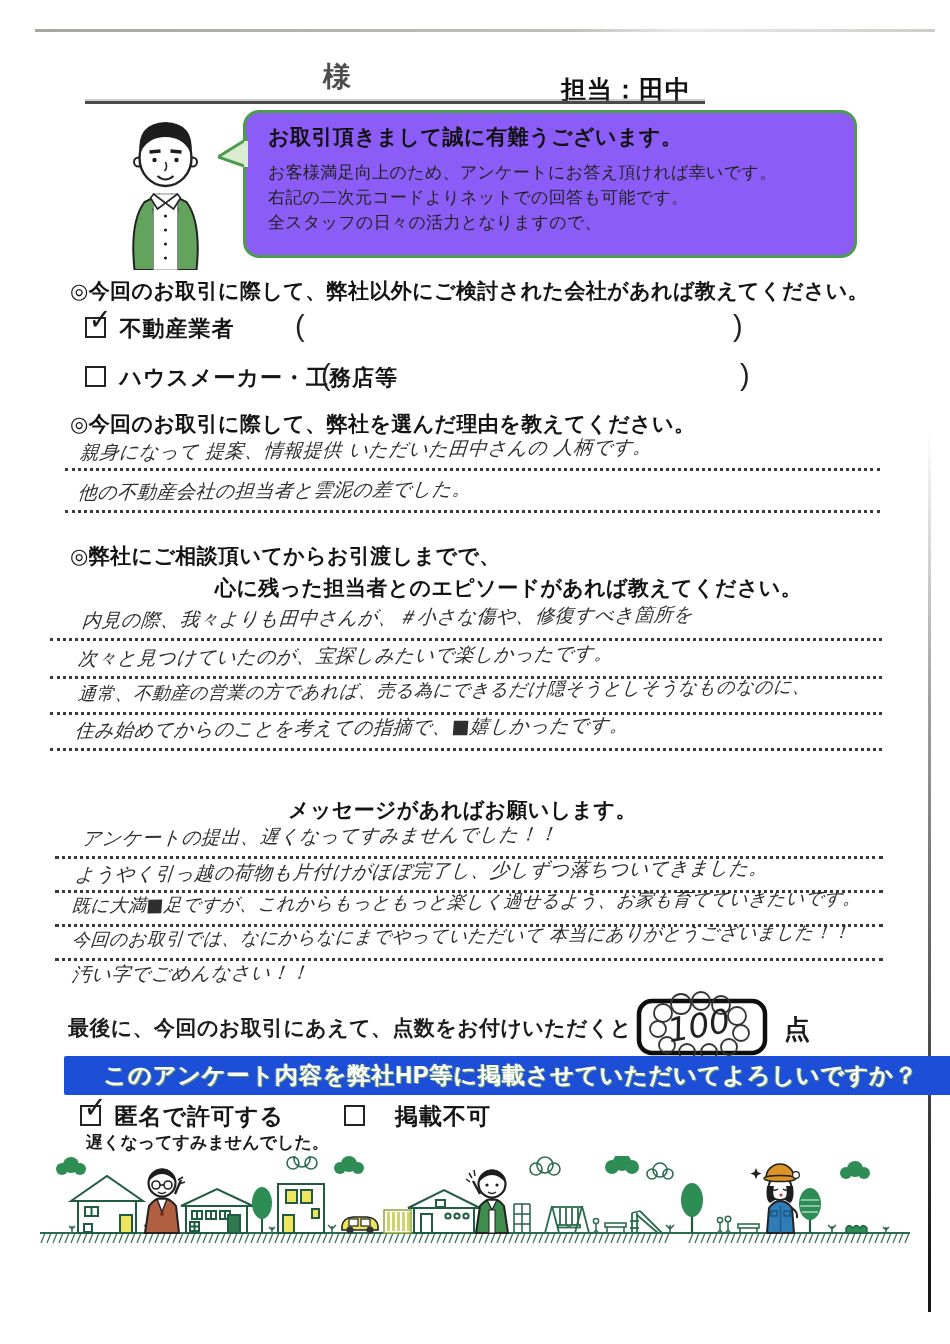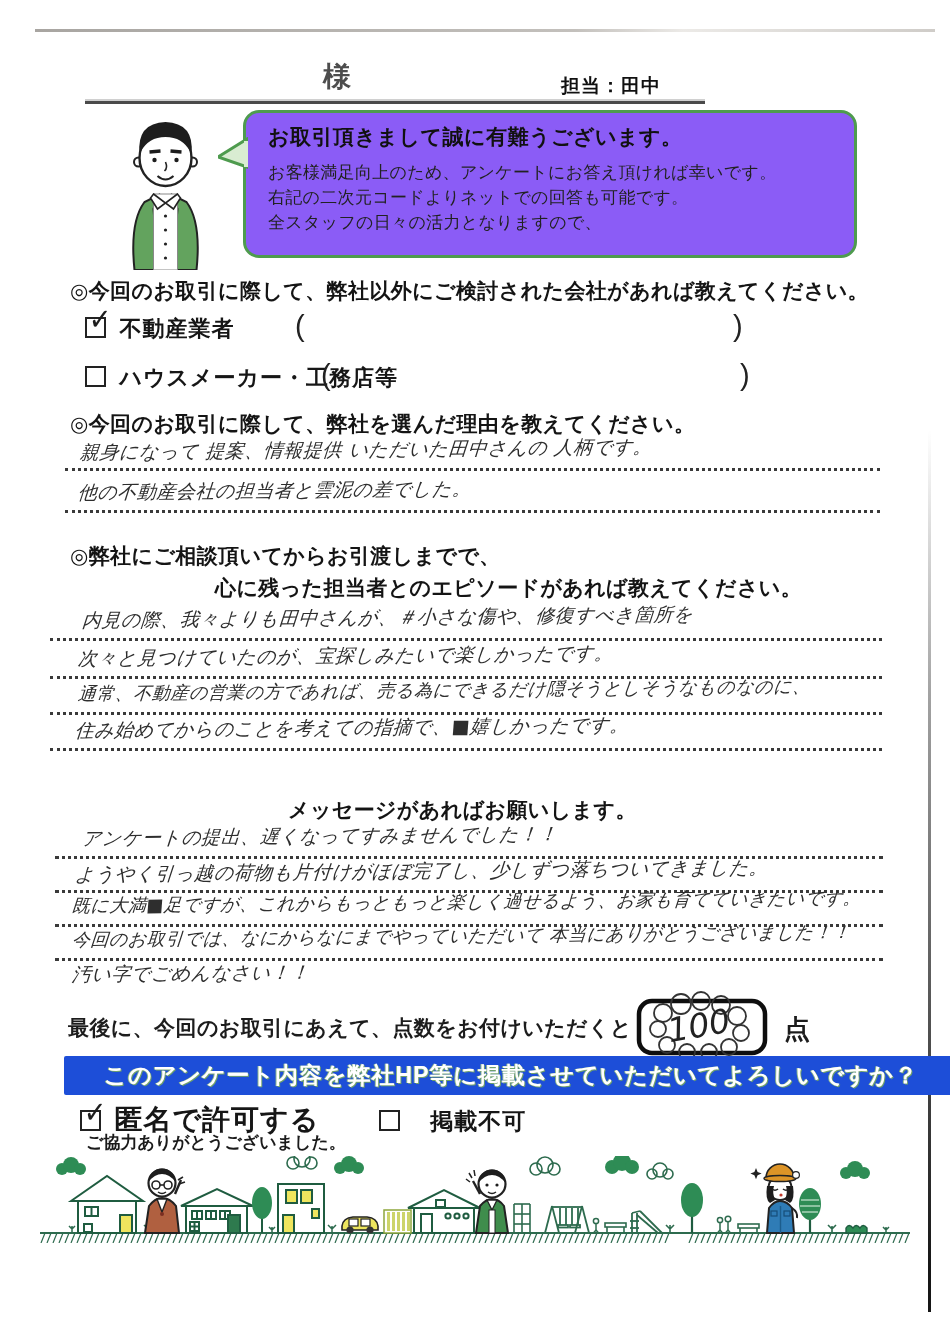--- a/index.html
+++ b/index.html
@@ -10,21 +10,21 @@
     font-family:"Liberation Sans","DejaVu Sans",sans-serif; color:#1c1c1c;
   }
   
   .scan-top { position:absolute; left:35px; top:29px; width:900px; height:3px;
     background:linear-gradient(90deg,#a8a5a1 0%,#c3c0bc 60%,#eceae7 72%,#cfccc8 100%); }
   .scan-right { position:absolute; left:928px; top:430px; width:3px; height:882px;
     background:linear-gradient(rgba(50,50,50,0),rgba(50,50,50,.45) 30%,#161616 95%); }
 
   
   .sama { position:absolute; left:323px; top:58px; font-size:28px; font-weight:bold; color:#4d4d4d; }
-  .staff { position:absolute; left:561px; top:73px; font-size:19px; font-weight:bold; color:#101010; letter-spacing:1px; }
+  .staff { position:absolute; left:561px; top:73px; font-size:25px; font-weight:bold; color:#101010; letter-spacing:1px; }
   .header-rule { position:absolute; left:85px; top:101px; width:620px; height:3px; background:#4a4a4a;
     box-shadow:0 -2px 0 rgba(120,120,120,.35); }
 
   
   .avatar { position:absolute; left:96px; top:110px; width:140px; height:160px; }
   .bubble { position:absolute; left:243px; top:110px; width:614px; height:148px;
     background:#8b5cf6; border:3px solid #4e9b4e; border-radius:16px; padding:8px 20px 8px 22px; }
   .bubble-tail { position:absolute; left:-28px; top:24px; }
   .bubble-title { font-size:21px; font-weight:bold; color:#111; letter-spacing:.5px; margin:2px 0 9px; }
   .bubble-line { font-size:17px; line-height:25px; color:#222; letter-spacing:.3px; }
@@ -165,28 +165,28 @@
     </g>
     <text x="66" y="46" font-family="DejaVu Sans, sans-serif" font-style="italic" font-size="33" fill="#222" text-anchor="middle" transform="rotate(-10 66 36)">100</text>
   </svg>
   <span class="score-unit">点</span>
 
   <div class="banner">このアンケート内容を弊社HP等に掲載させていただいてよろしいですか？</div>
 
   <div class="consent-row">
     <span>
       <span class="cb"><span class="tick">✓</span></span>
-      <span class="opt-label" style="font-size:28px;">匿名で許可する</span>
+      <span class="opt-label" style="font-size:23px;">匿名で許可する</span>
     </span>
     <span class="opt2" style="margin-left:55px;">
       <span class="cb"></span>
       <span class="opt-label" style="font-size:23px;margin-left:17px;">掲載不可</span>
     </span>
   </div>
-  <div class="thanks">ご協力ありがとうございました。</div>
+  <div class="thanks">遅くなってすみませんでした。</div>
 
   <svg class="footer-art" viewBox="0 0 870 124">
     <defs>
       <pattern id="hatch" width="6" height="11" patternUnits="userSpaceOnUse">
         <line x1="5" y1="0" x2="1" y2="10" stroke="#2d6b4e" stroke-width="1.2"></line>
       </pattern>
     </defs>
 
     <line x1="0" y1="77" x2="870" y2="77" stroke="#2d6b4e" stroke-width="2"></line>
     <rect x="0" y="78" width="630" height="9" fill="url(#hatch)"></rect>

